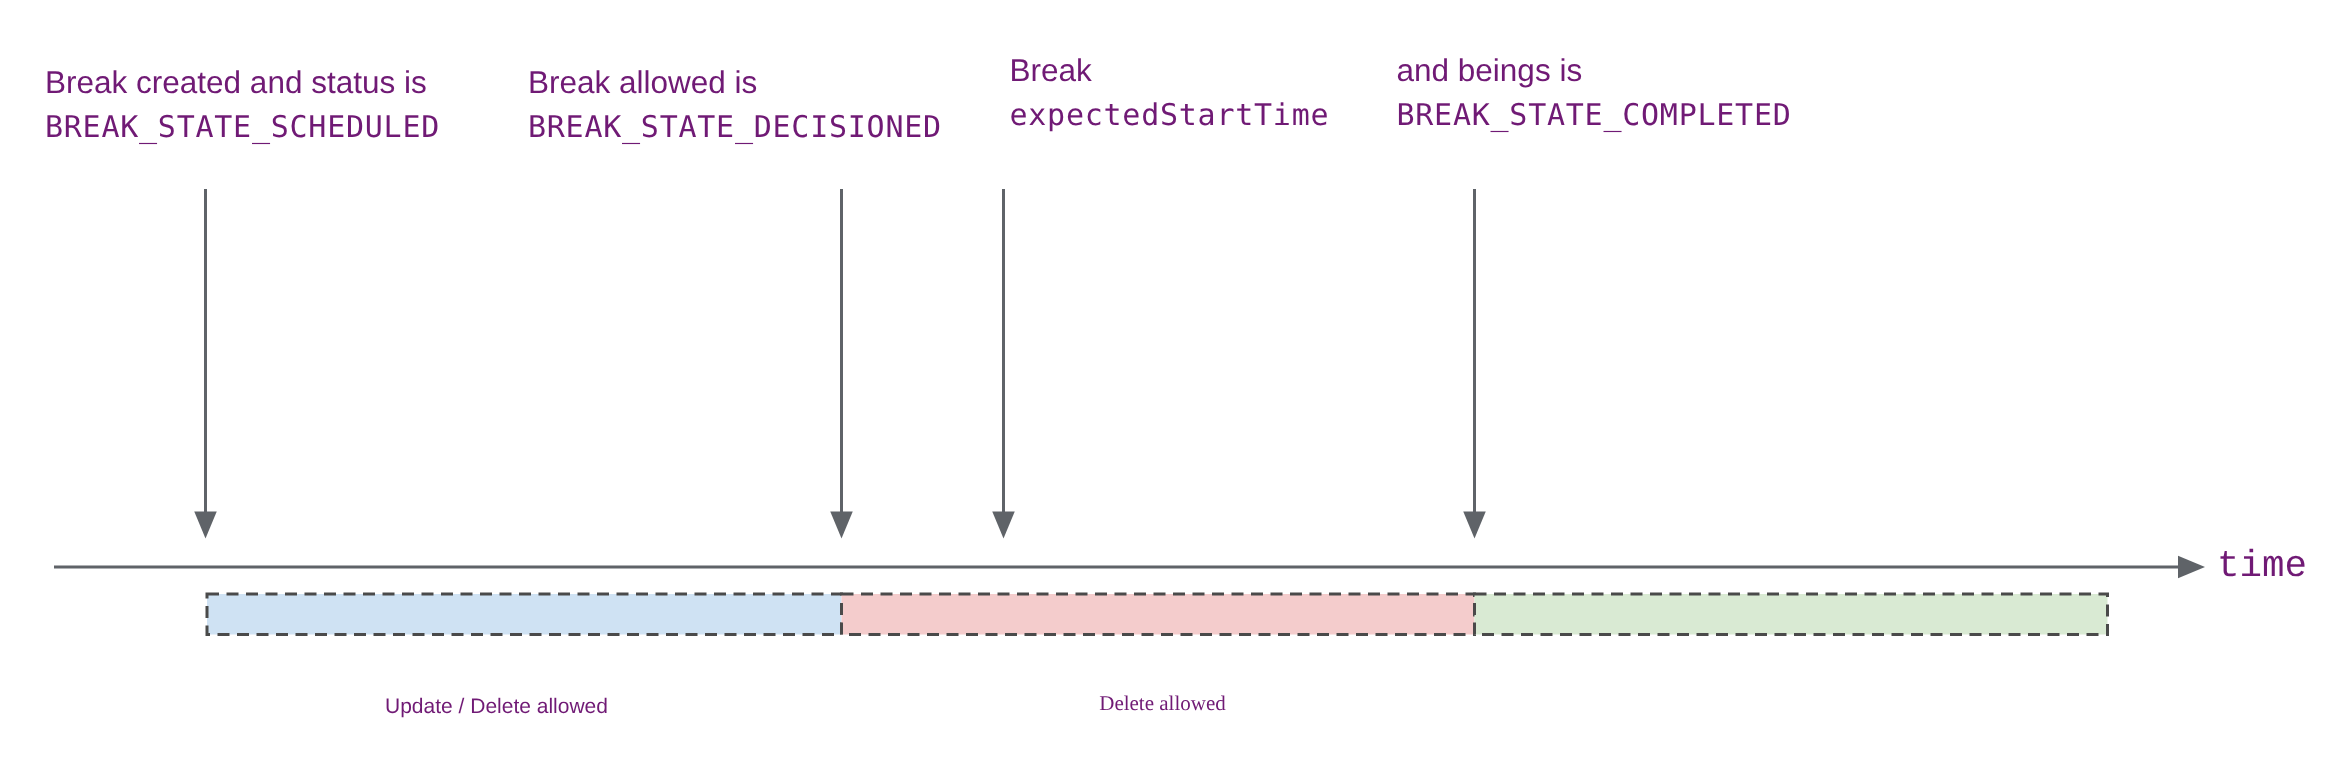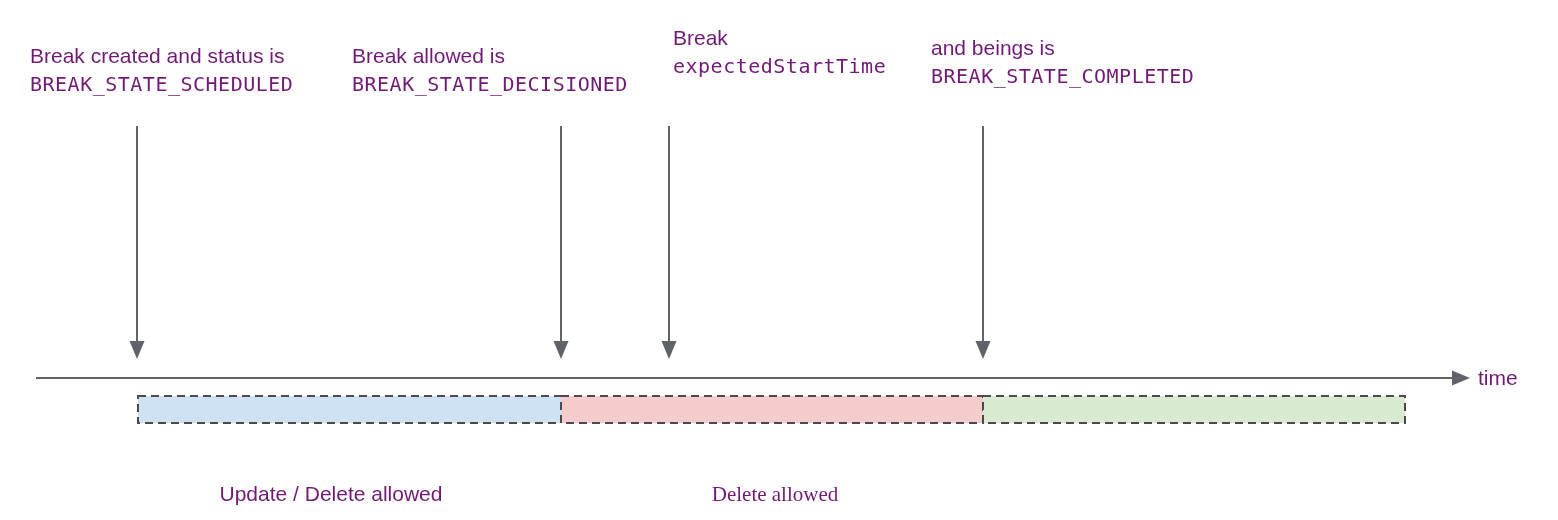--- a/index.html
+++ b/index.html
@@ -33,28 +33,29 @@
   .ann-code {
     font-family: "DejaVu Sans Mono", "Liberation Mono", monospace;
     font-size: 20px;
     line-height: 28px;
     letter-spacing: 0.5px;
   }
   .axis-label {
     position: absolute;
     left: 1478px;
     top: 364px;
-    font-size: 21px;
+    font-size: 25px;
     line-height: 28px;
+    font-family: Liberation Mono, monospace;
   }
   .seg-label {
     position: absolute;
-    top: 480px;
+    top: 456px;
     transform: translateX(-50%);
-    font-size: 21px;
+    font-size: 14px;
     line-height: 28px;
     white-space: nowrap;
   }
   .seg-label.l0 { left: 331px; }
   .seg-label.l1 { left: 775px; font-family: Liberation Serif, serif; }
   .seg-label.l2 { left: 1219px; }
 </style>
 </head>
 <body>
 
@@ -98,21 +99,21 @@
     <div class="ann-line"></div>
     <div class="ann-code">BREAK_STATE_SCHEDULED</div>
   </div>
 
   <div class="ann" style="left:352px; top:42px">
     <div class="ann-line">Break allowed is</div>
     <div class="ann-line"></div>
     <div class="ann-code">BREAK_STATE_DECISIONED</div>
   </div>
 
-  <div class="ann" style="left:673px; top:24px">
+  <div class="ann" style="left:673px; top:34px">
     <div class="ann-line">Break</div>
     <div class="ann-line"></div>
     <div class="ann-code">expectedStartTime</div>
   </div>
 
   <div class="ann" style="left:931px; top:34px">
     <div class="ann-line">and beings is</div>
     <div class="ann-code">BREAK_STATE_COMPLETED</div>
   </div>
 

